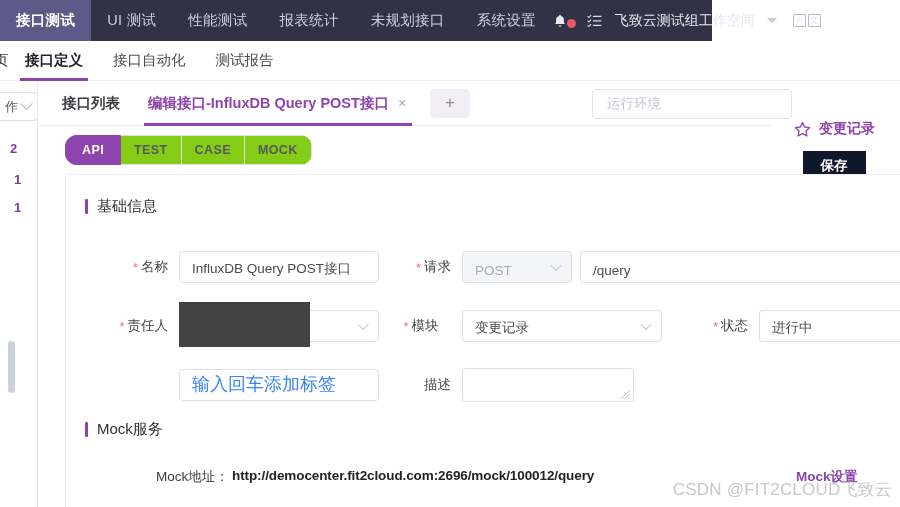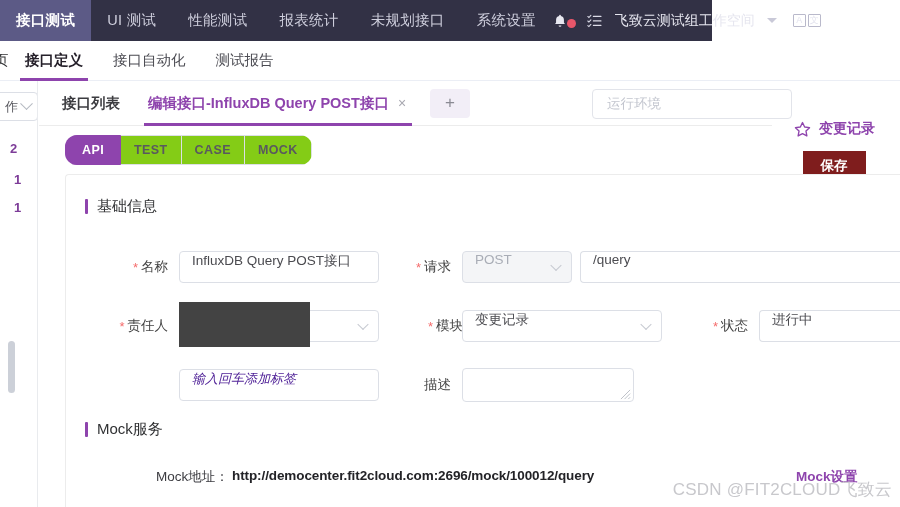--- a/index.html
+++ b/index.html
@@ -157,21 +157,21 @@
     border-top-left-radius: 4px; border-bottom-left-radius: 4px;
   }
   .seg-btn:last-child { border-top-right-radius: 4px; border-bottom-right-radius: 4px; }
   .act-right { margin-left: auto; display: flex; align-items: center; gap: 12px; flex-direction: column; }
   .star-btn {
     display: flex; align-items: center; gap: 7px; cursor: pointer;
     color: #8e44ad; font-size: 14px; font-weight: 700;
   }
   .star-svg { width: 19px; height: 19px; display: block; }
   .save-btn {
-    height: 30px; padding: 0 18px; border-radius: 0; background: #7f1d1d;
+    height: 30px; padding: 0 18px; border-radius: 0; background: #0f172a;
     color: #fff; font-size: 13.5px; font-weight: 700; display: flex;
     align-items: center; justify-content: center; cursor: pointer;
   }
 
   
   .card {
     position: absolute; left: 26px; top: 93px; width: 880px; height: 340px;
     background: #fff; border: 1px solid #ececec; border-radius: 4px;
     border-right: none; overflow: hidden;
   }
@@ -180,26 +180,26 @@
     font-size: 15px; color: #303133; font-weight: 400;
   }
   .section-bar { width: 3px; height: 15px; background: #8e44ad; border-radius: 1px; }
   .lbl {
     font-size: 13.5px; color: #444; text-align: right; white-space: nowrap;
     display: flex; align-items: center; justify-content: flex-end;
   }
   .req::before { content: "*"; color: #f56c6c; margin-right: 3px; font-size: 13px; }
   .fld {
     height: 32px; border: 1px solid #dcdfe6; border-radius: 4px;
-    background: #fff; display: flex; align-items: flex-start;
-    padding: 0 10px 16px 12px; font-size: 13.5px; color: #4b4b50;
+    background: #fff; display: flex; align-items: flex-end;
+    padding: 0 10px 4px 12px; font-size: 13.5px; color: #4b4b50;
     position: relative;
   }
   .fld.disabled { background: #f4f5f7; color: #a9adb6; }
-  .fld.ph { color: #4c1d95; font-size: 13px; font-style: italic; }
+  .fld.ph { color: #3b82f6; font-size: 18px; }
   .fld-chev {
     position: absolute; right: 11px; top: 50%; width: 8px; height: 8px;
     border-right: 1.4px solid #c6c9d1; border-bottom: 1.4px solid #c6c9d1;
     transform: translateY(-70%) rotate(45deg);
   }
   .redact {
     position: absolute; left: -1px; top: -9px; width: 131px; height: 45px;
     background: #434343;
   }
   .textarea {
@@ -351,21 +351,21 @@
       </div>
 
       <div class="lbl req" style="position:absolute; left:42px; top:135px; width:60px; height:32px;">
         <span>责任人</span>
       </div>
       <div class="fld" style="position:absolute; left:113px; top:135px; width:200px;">
         <span class="redact"></span>
         <span class="fld-chev"></span>
       </div>
 
-      <div class="lbl req" style="position:absolute; left:337px; top:135px; width:60px; height:32px;">
+      <div class="lbl req" style="position:absolute; left:325px; top:135px; width:60px; height:32px;justify-content:center;">
         <span>模块</span>
       </div>
       <div class="fld" style="position:absolute; left:396px; top:135px; width:200px;">
         <span>变更记录</span>
         <span class="fld-chev"></span>
       </div>
 
       <div class="lbl req" style="position:absolute; left:622px; top:135px; width:60px; height:32px;">
         <span>状态</span>
       </div>

